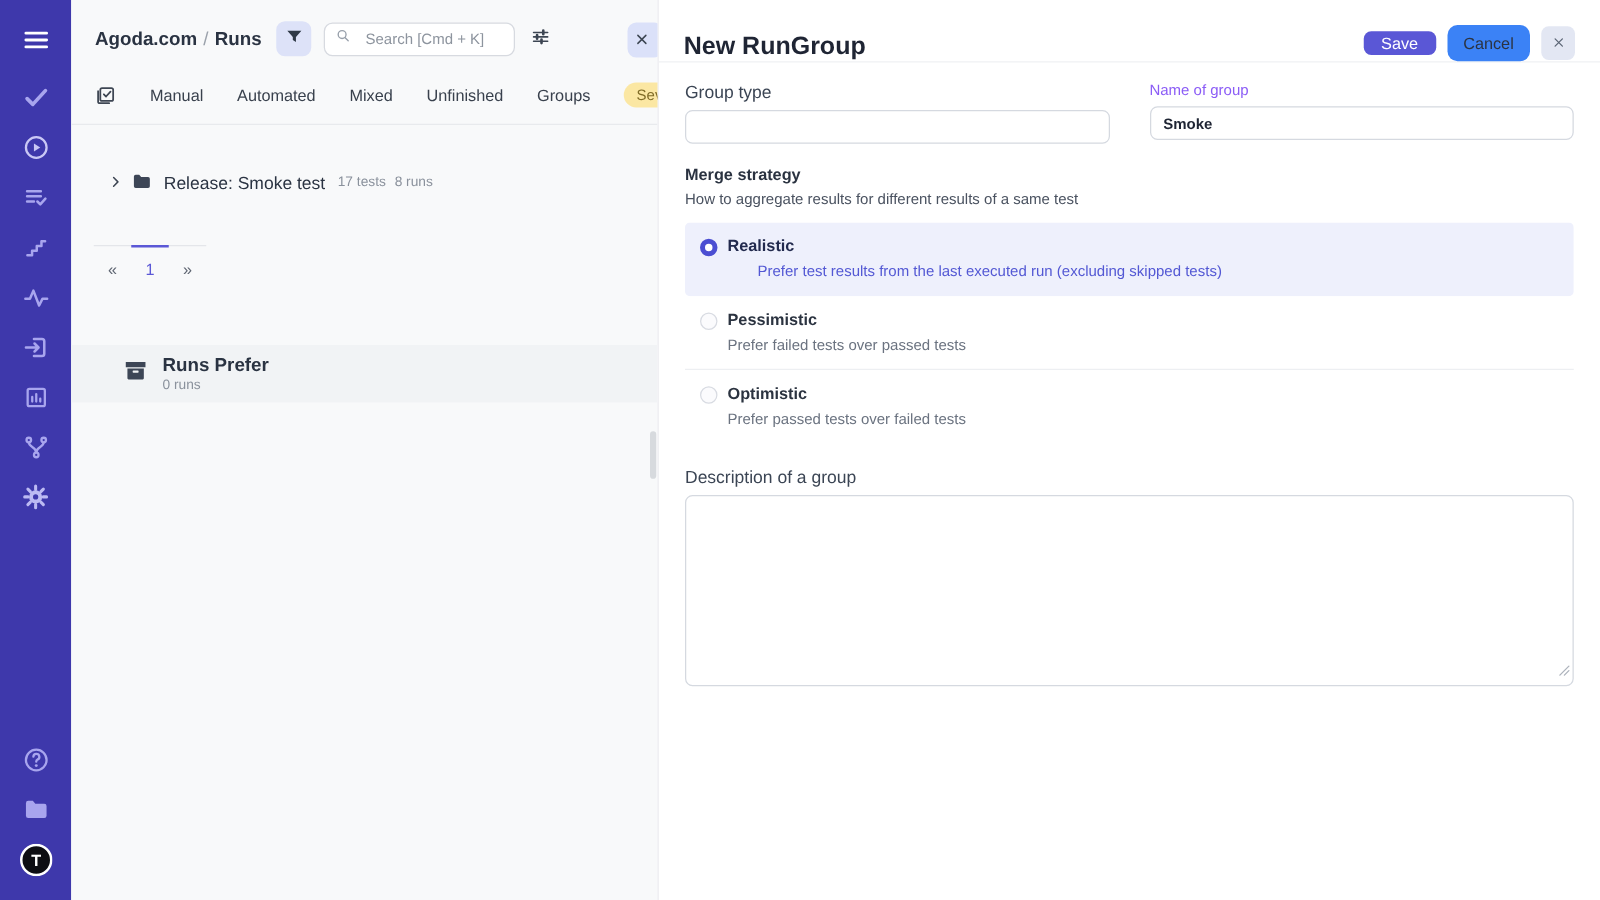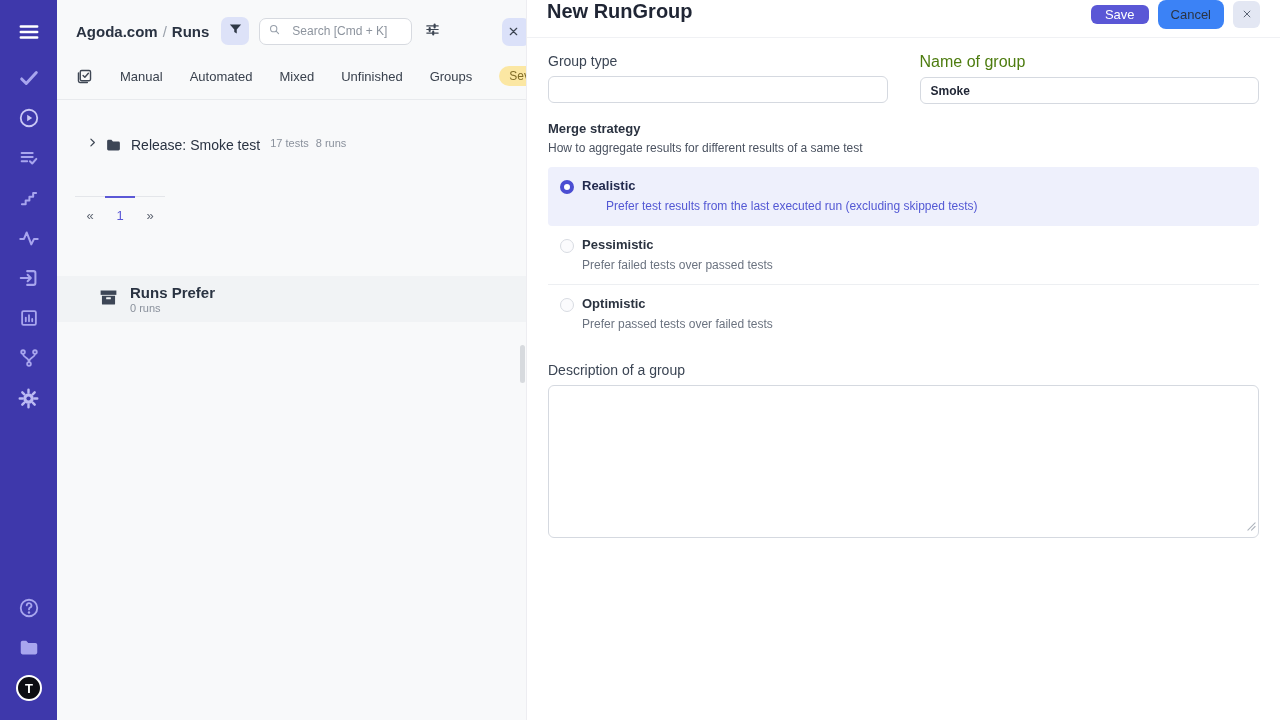--- a/index.html
+++ b/index.html
@@ -37,21 +37,21 @@
 
   .filter-tabs { display:flex; align-items:center; margin-top:21px; padding:0 0 13px 19px;
     border-bottom:1px solid #e8eaed; gap:27px; white-space:nowrap; }
   .ftab { font-size:13px; color:#39414d; font-weight:500; cursor:pointer; }
   .pill-yellow { font-size:12px; background:#fbe7a3; color:#806c28; padding:3px 10px;
     border-radius:11px; cursor:pointer; font-weight:500; }
   .pill-partial { width:18px; height:17px; background:#bfe0f8; border-radius:10px 0 0 10px;
     margin-left:-12px; margin-right:-14px; cursor:pointer; }
   .select-icon { display:flex; align-items:center; cursor:pointer; }
 
-  .tree-row { display:flex; align-items:flex-start; margin-top:37px; padding-left:30px;
+  .tree-row { display:flex; align-items:center; margin-top:37px; padding-left:30px;
     cursor:pointer; }
   .tree-row .chev { display:flex; margin-right:7px; }
   .tree-row .folder { display:flex; margin-right:9px; }
   .tree-label { font-size:14px; font-weight:500; color:#2a3342; }
   .tree-meta { font-size:11px; color:#8a919c; margin-left:10px; }
   .tree-meta + .tree-meta { margin-left:7px; }
 
   .pagination { margin-top:42px; margin-left:18px; width:90px; display:flex;
     border-top:1px solid #e4e6ea; }
   .page-btn { width:30px; text-align:center; font-size:13px; color:#5f6672; padding:10px 0 8px;
@@ -61,37 +61,37 @@
   .archive-row { margin-top:45px; height:46px; background:#f1f3f5; display:flex;
     align-items:center; padding-left:41px; cursor:pointer; }
   .archive-txt { margin-left:11px; }
   .archive-title { font-size:15px; font-weight:700; color:#2a3342; line-height:1.15; }
   .archive-count { font-size:11px; color:#8a919c; }
   .lp-scrollthumb { position:absolute; right:1px; top:345px; width:5px; height:38px;
     background:#d7dade; border-radius:3px; cursor:pointer; }
 
   
   .right-panel { flex:1; background:#fff; display:flex; flex-direction:column; }
-  .rp-header { height:38px; display:flex; align-items:flex-start; padding:0 20px;
+  .rp-header { height:50px; display:flex; align-items:flex-end; padding:0 20px;
     border-bottom:1px solid #f0f1f4; flex-shrink:0; }
   .rp-title { font-size:20px; font-weight:700; color:#1f2534; }
   .rp-actions { margin-left:auto; display:flex; align-items:center; gap:9px; }
   .btn-save { background:#5a57d6; color:#ffffff; border:none; border-radius:6px;
     font-size:13px; font-weight:400; padding:2px 14px; cursor:pointer;
     font-family:"Liberation Sans",sans-serif; }
   .btn-cancel { background:#3b82f6; color:#2b3342; border:none; border-radius:8px;
     font-size:13px; font-weight:500; padding:7px 13px; cursor:pointer;
     font-family:"Liberation Sans",sans-serif; }
   .btn-close { background:#e3e7f3; border:none; border-radius:6px; width:27px; height:27px;
     display:flex; align-items:center; justify-content:center; cursor:pointer; }
 
   .rp-form { padding:15px 21px; }
   .form-grid { display:grid; grid-template-columns:1fr 1fr; gap:32px; }
   .lbl-lg { font-size:14px; color:#3b4554; margin-bottom:7px; display:block; }
-  .lbl-sm { font-size:16px; color:#4d7c0f; margin-bottom:6px; display:block; }
+  .lbl-sm { font-size:12px; color:#8b5cf6; margin-bottom:6px; display:block; }
   .text-input { width:100%; height:27px; border:1px solid #d5d9e0; border-radius:6px;
     background:#fff; font-size:12px; color:#1f2534; padding:0 10px; outline:none;
     font-family:"Liberation Sans",sans-serif; font-weight:600; }
   .text-input.empty { font-weight:400; }
 
   .merge-block { margin-top:17px; }
   .merge-label { font-size:13px; font-weight:700; color:#2a3240; }
   .merge-hint { font-size:12px; color:#4a5260; margin-top:5px; }
 
   .options { margin-top:12px; }

